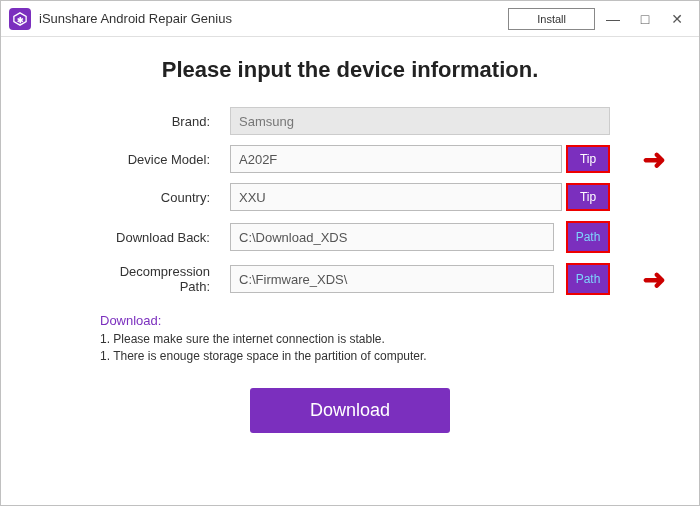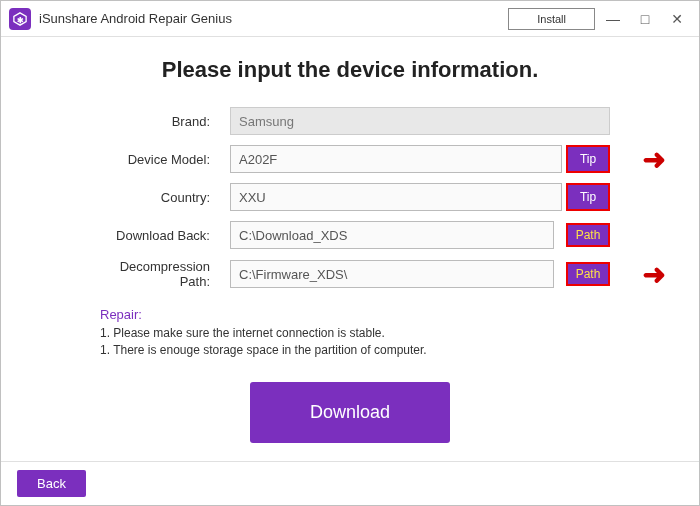--- a/index.html
+++ b/index.html
@@ -153,23 +153,23 @@
       cursor: pointer;
       display: flex;
       align-items: center;
       justify-content: center;
       margin-left: 4px;
       flex-shrink: 0;
     }
 
     .path-btn {
       width: 44px;
-      height: 24px;
-      background: #7b2fbe;
-      color: #fde047;
+      height: 32px;
+      background: #7b2fbe;
+      color: #7dd3fc;
       border: 2px solid #e00;
       font-size: 12px;
       cursor: pointer;
       display: flex;
       align-items: center;
       justify-content: center;
       margin-left: 12px;
       flex-shrink: 0;
     }
 
@@ -197,21 +197,21 @@
       display: flex;
       justify-content: center;
       margin-top: 22px;
     }
 
     .download-btn {
       background: #7b2fbe;
       color: #fff;
       border: none;
       font-size: 18px;
-      padding: 20px 60px;
+      padding: 12px 60px;
       cursor: pointer;
       border-radius: 3px;
     }
 
     .footer {
       height: 44px;
       border-top: 1px solid #e0e0e0;
       display: flex;
       align-items: center;
       padding: 0 16px;
@@ -294,26 +294,23 @@
       <div class="form-row" style="position:relative;">
         <span class="form-label">Decompression Path:</span>
         <input class="form-input" type="text" value="C:\Firmware_XDS\" style="">
         <button class="path-btn">Path</button>
         <span class="red-arrow">➜</span>
       </div>
 
     </div>
 
     <div class="warning-area">
-      <div class="warning-title">Repair:</div>
+      <div class="warning-title">Download:</div>
       <div class="warning-text">1. Please make sure the internet connection is stable.</div>
       <div class="warning-text">1. There is enouge storage space in the partition of computer.</div>
     </div>
 
     <div class="download-area">
       <button class="download-btn">Download</button>
     </div>
   </div>
 
-  <div class="footer">
-    <button class="back-btn">Back</button>
-  </div>
 </div>
 
 </body></html>

